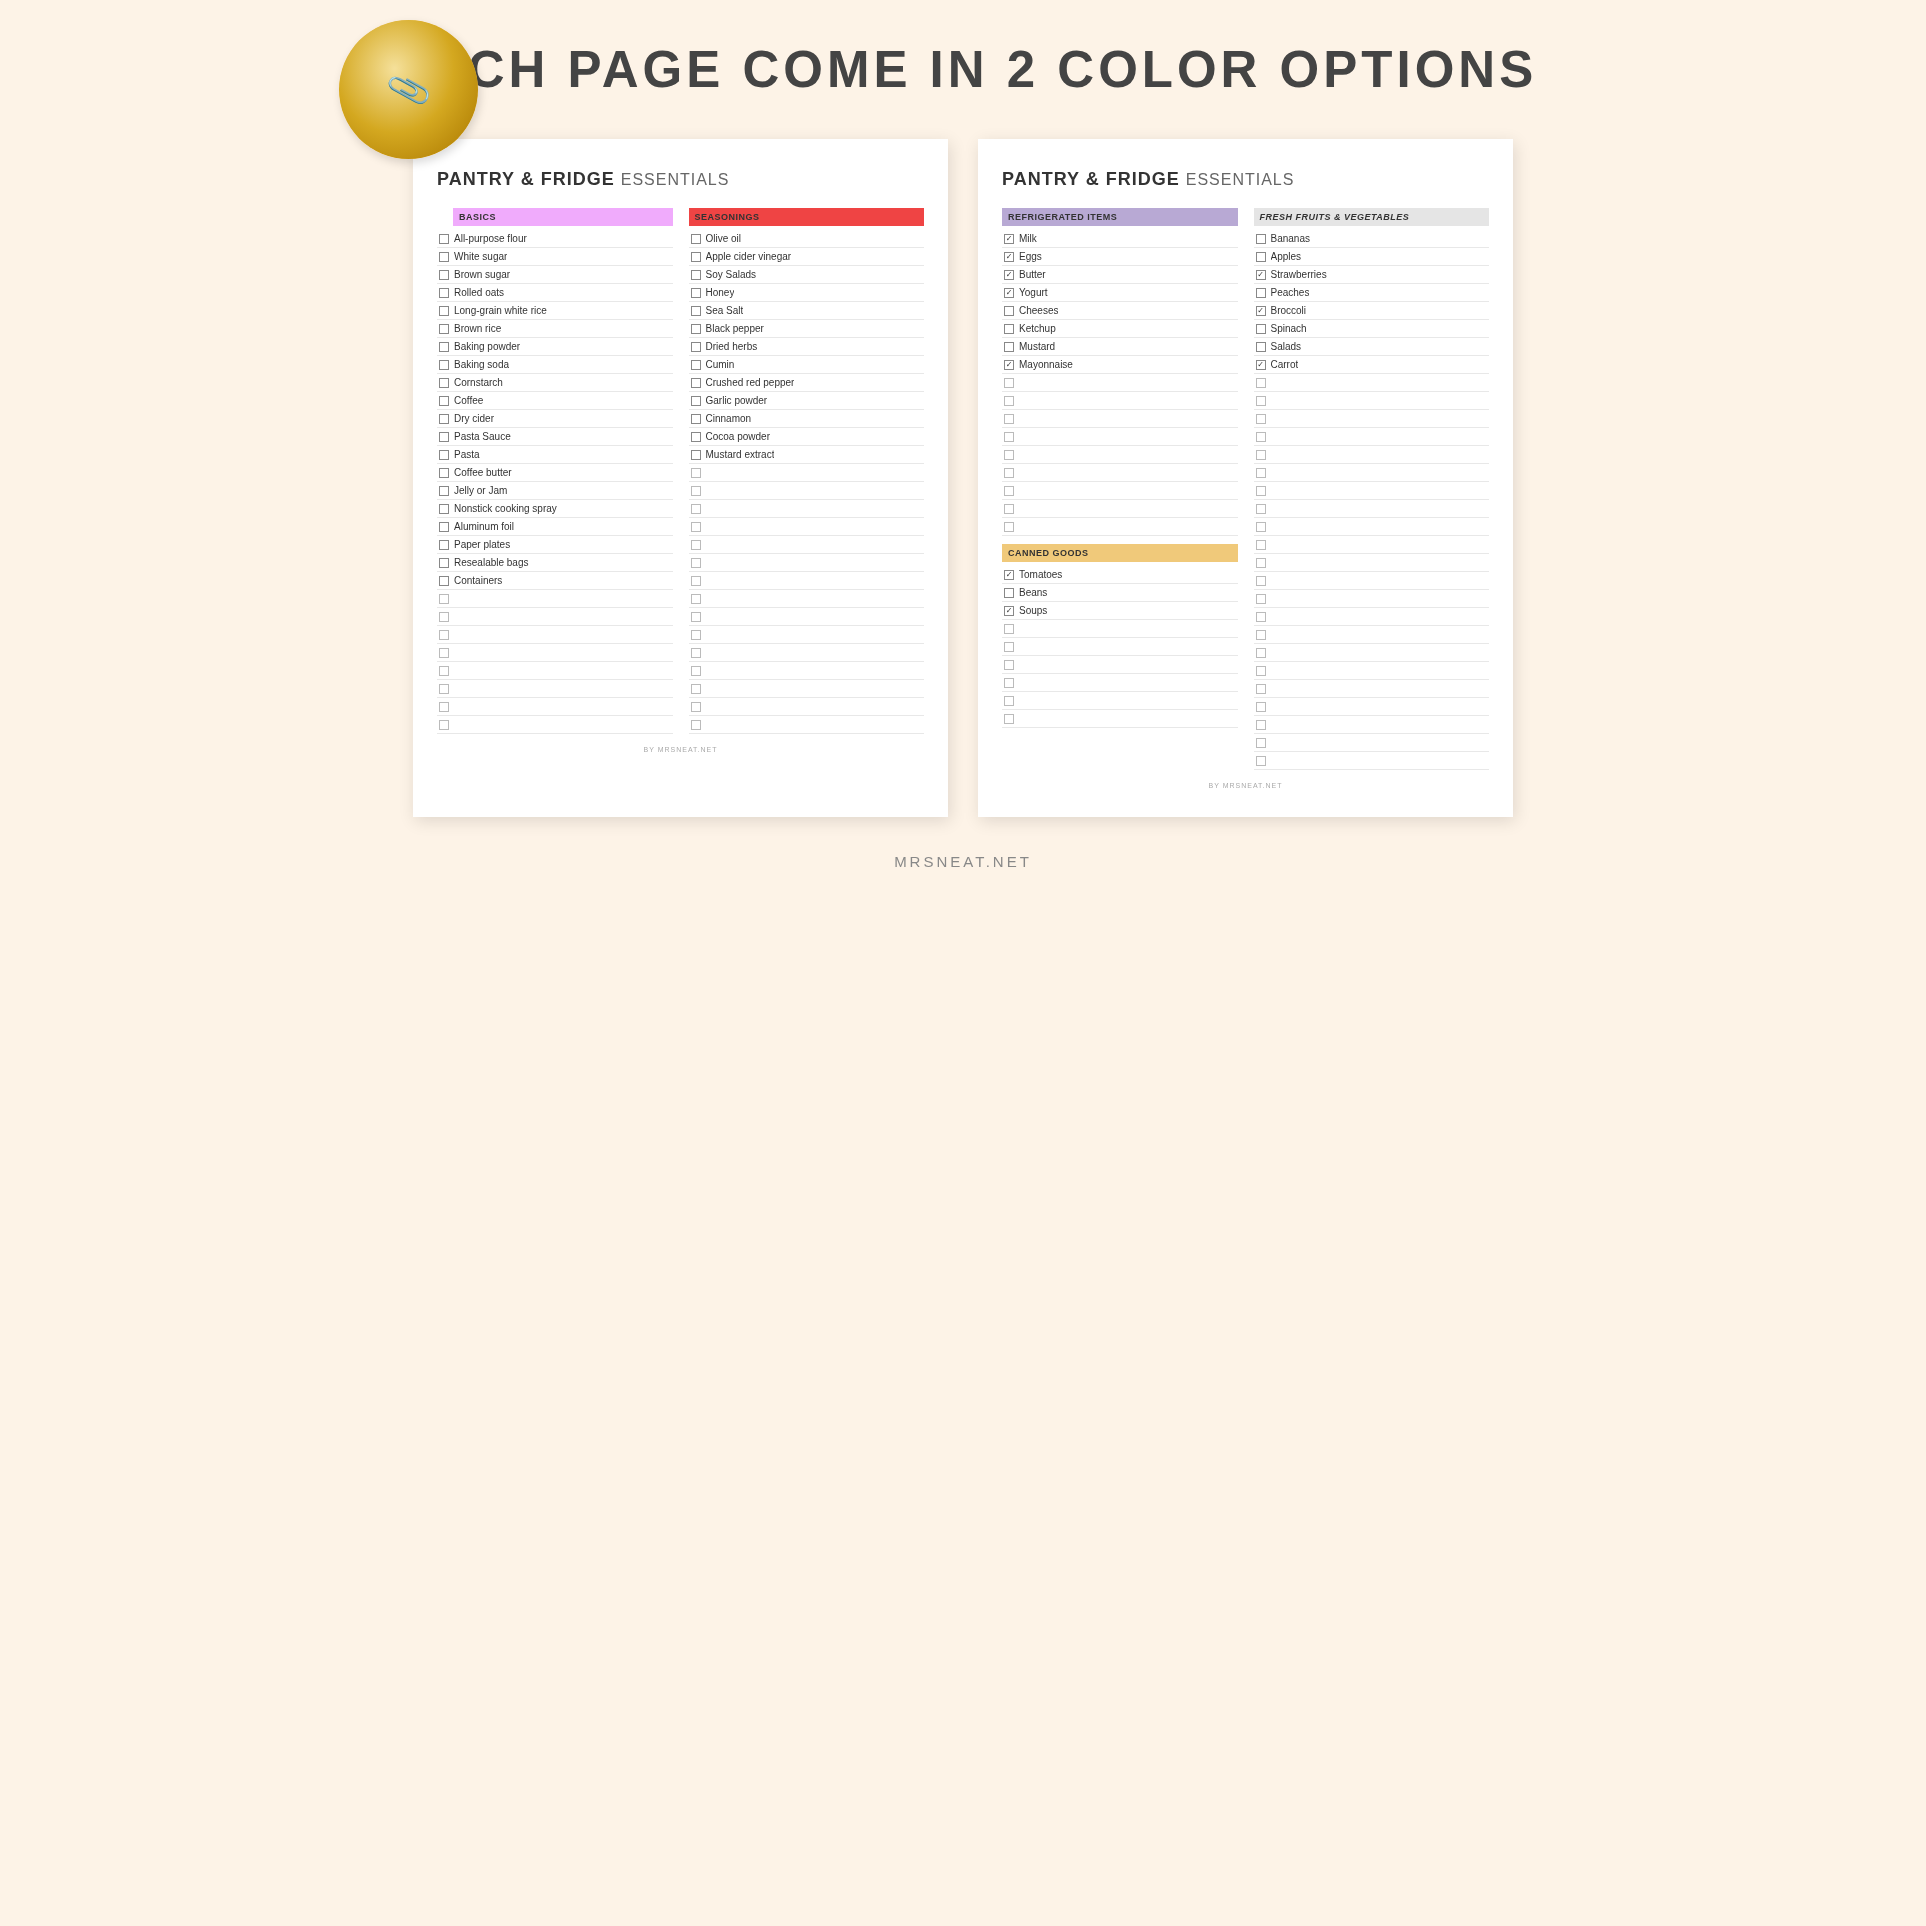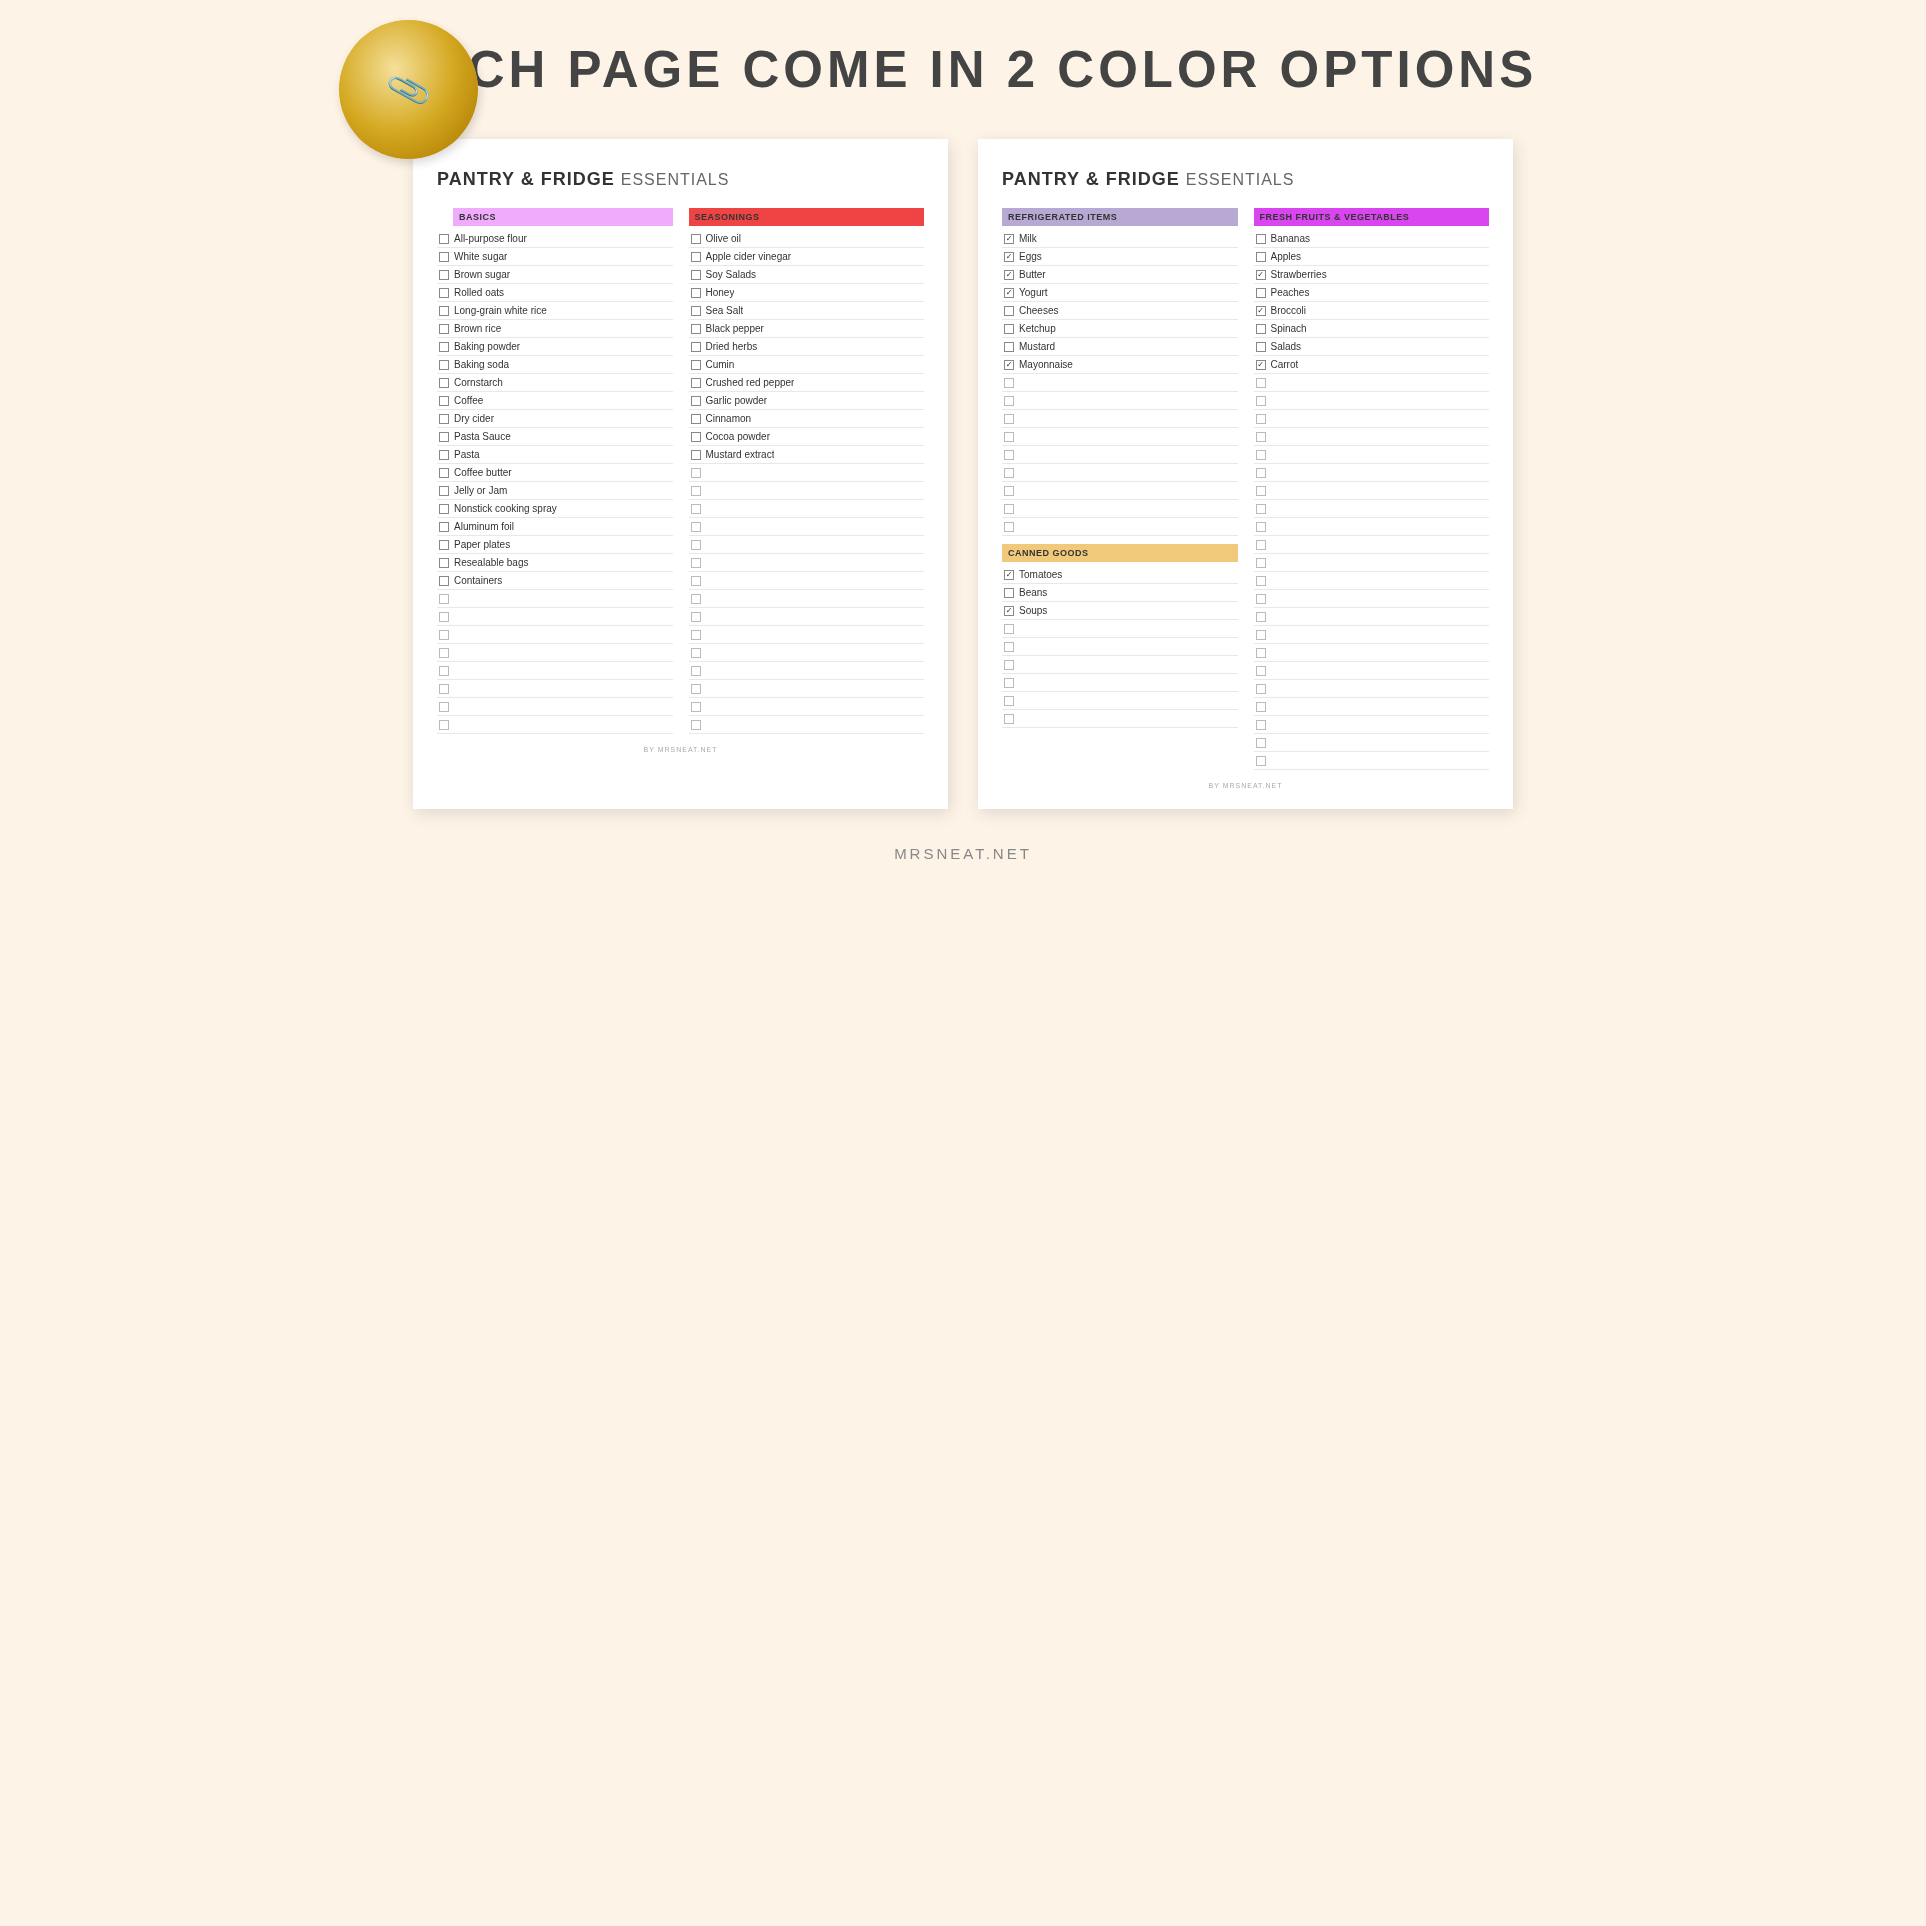--- a/index.html
+++ b/index.html
@@ -52,21 +52,21 @@
     .pages-container {
       display: flex;
       gap: 30px;
       width: 100%;
       max-width: 1188px;
       justify-content: center;
     }
 
     .page {
       background: #fff;
-      padding: 30px 24px 20px;
+      padding: 30px 24px 28px;
       box-shadow: 2px 4px 16px rgba(0,0,0,0.12);
       flex: 1;
       max-width: 535px;
       min-width: 0;
     }
 
     .page-title {
       font-size: 18px;
       margin-bottom: 18px;
       color: #333;
@@ -101,21 +101,21 @@
       letter-spacing: 0.5px;
       text-transform: uppercase;
       padding: 4px 6px;
       color: #333;
       margin-bottom: 4px;
     }
 
     .header-pink { background-color: #f0abfc; margin-left: 16px; }
     .header-teal { background-color: #ef4444; }
     .header-purple { background-color: #b8a9d4; }
-    .header-blue { background-color: #d946ef; }
+    .header-blue { background-color: #e5e5e5; font-style: italic; }
     .header-yellow { background-color: #f0c97a; }
 
     .checklist-item {
       display: flex;
       align-items: center;
       border-bottom: 1px solid #e8e8e8;
       padding: 3px 2px;
       min-height: 18px;
     }
 

